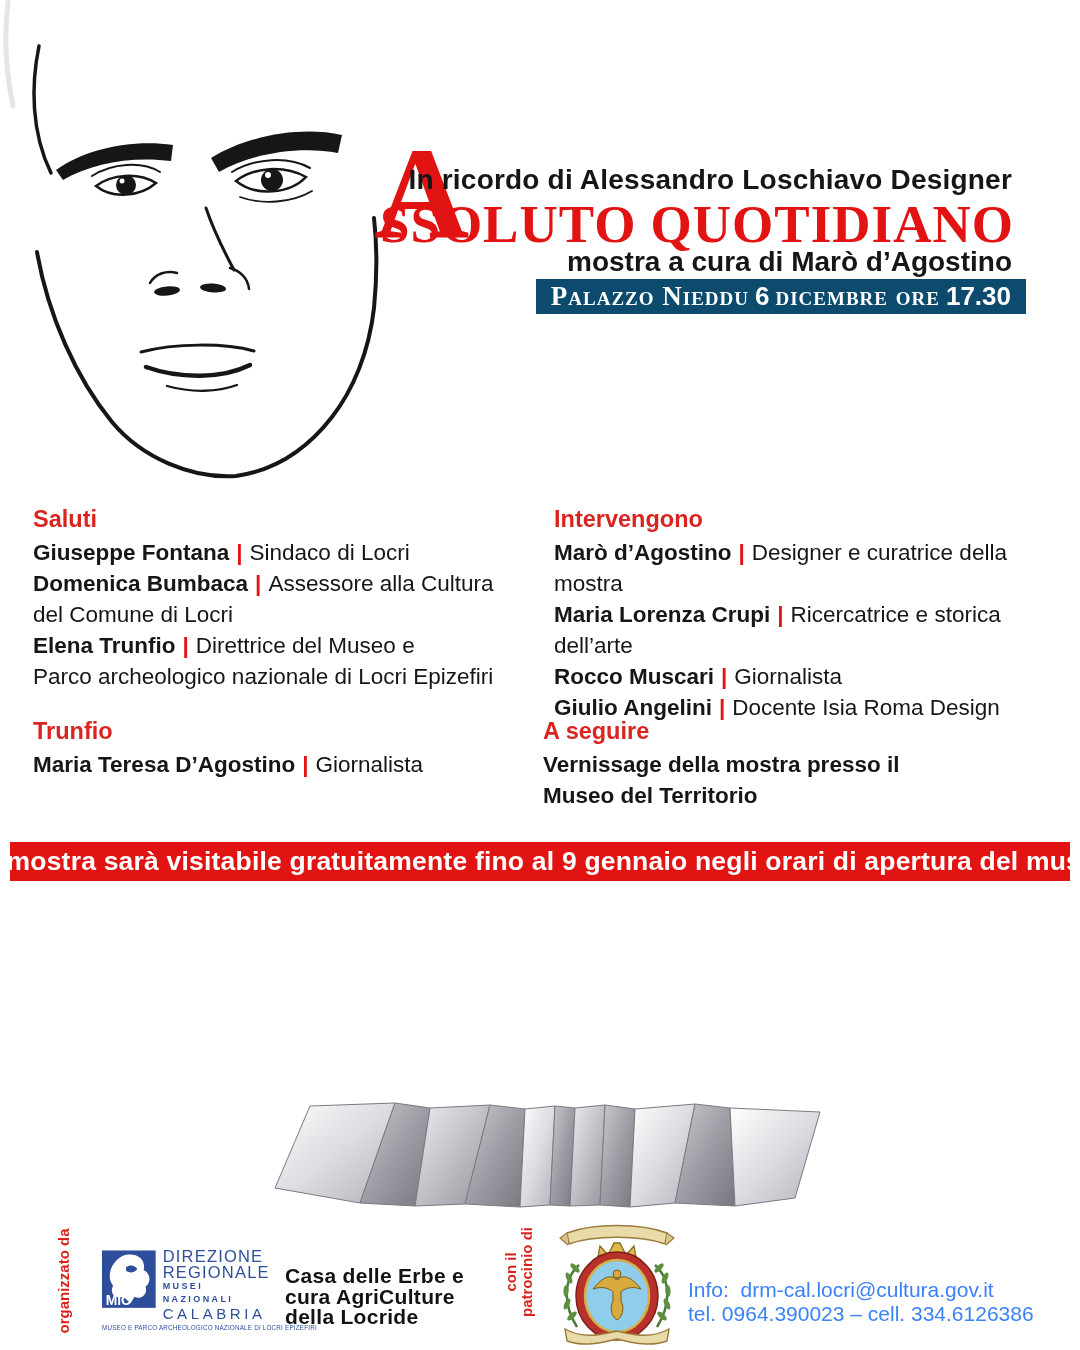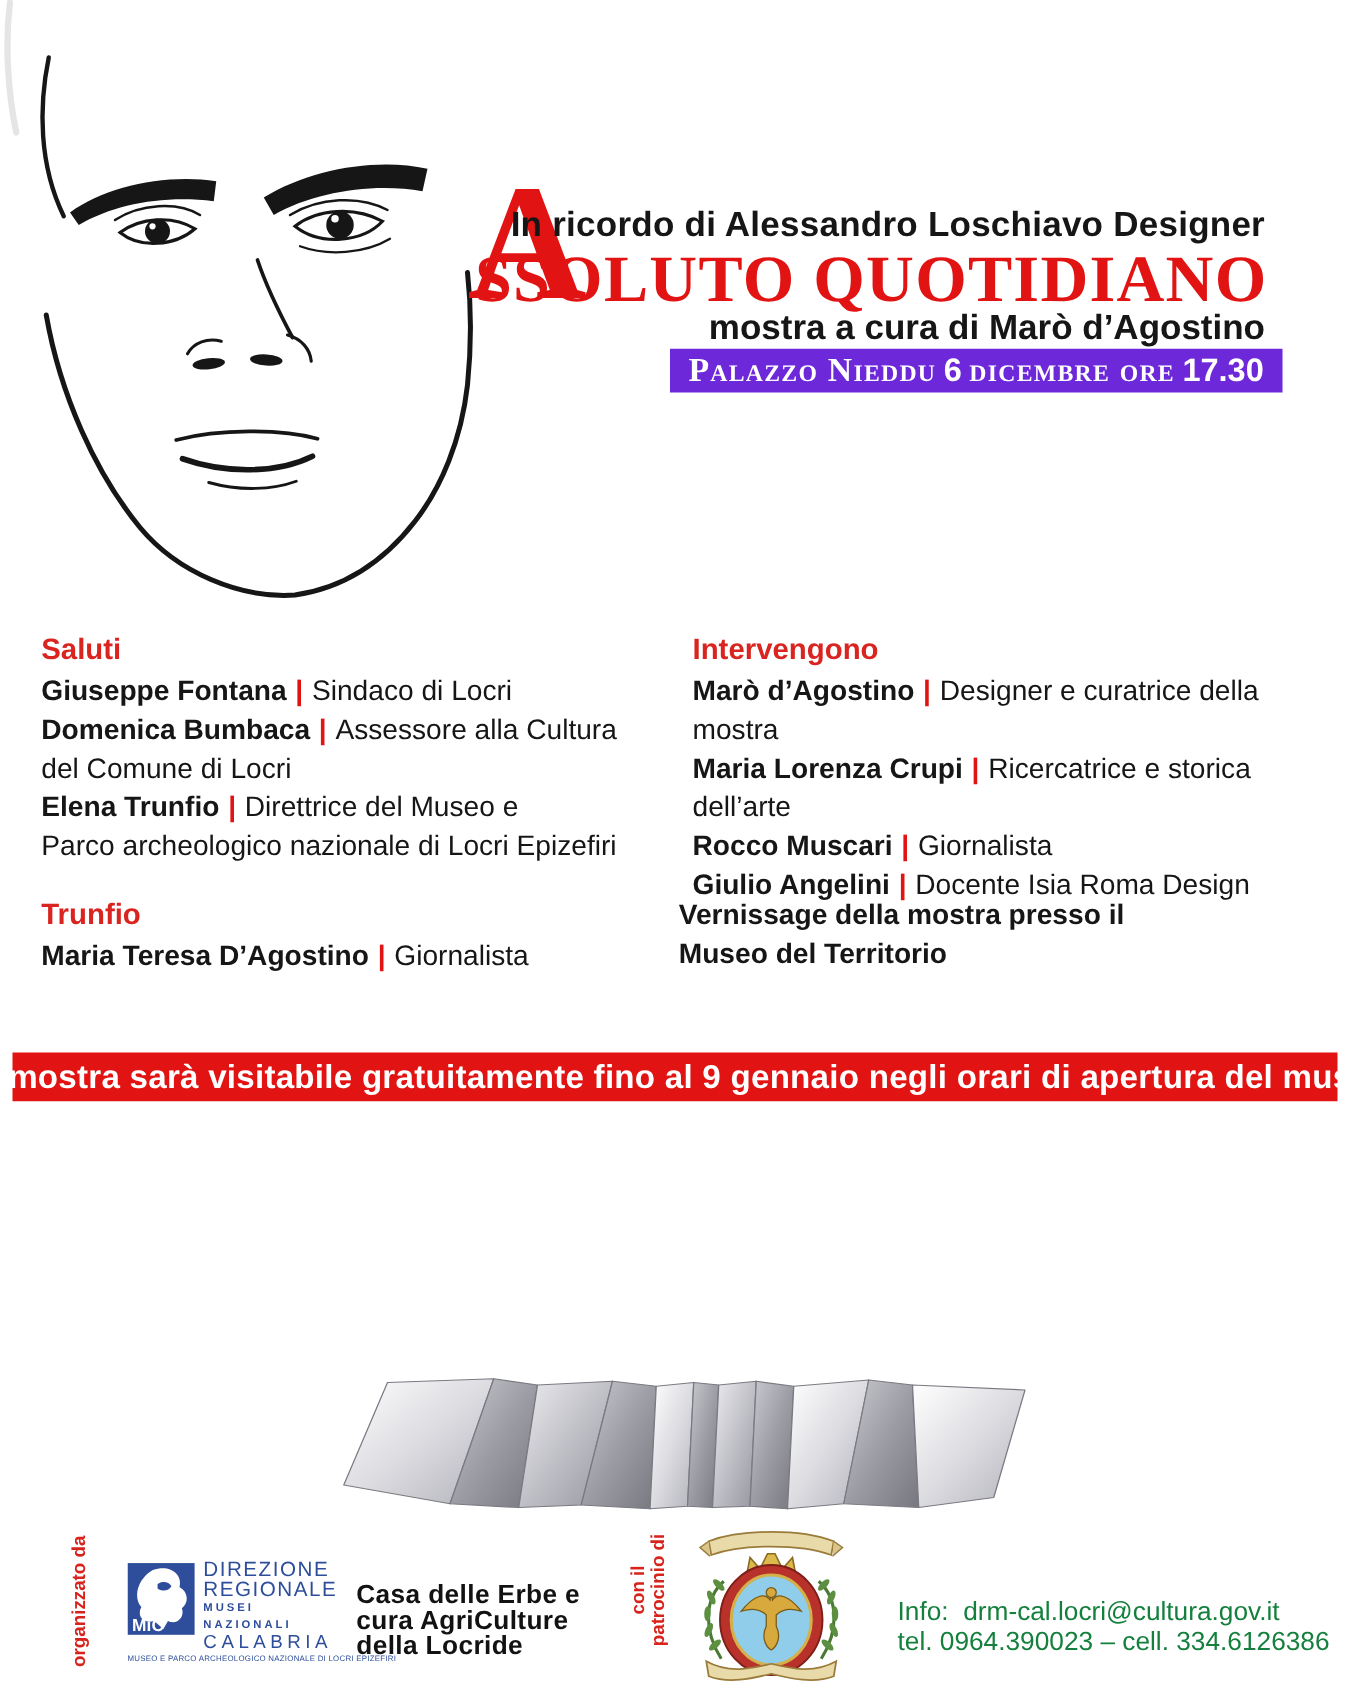--- a/index.html
+++ b/index.html
@@ -7,21 +7,21 @@
           font-family:"Liberation Sans",sans-serif;color:#161616;}
 
   
   .dropcap{position:absolute;left:374px;top:128px;font-family:"Liberation Serif",serif;
            font-weight:700;font-size:132px;line-height:1;color:#e21313;}
   .memorial{position:absolute;right:68px;top:164px;font-size:28px;font-weight:700;
             letter-spacing:.2px;white-space:nowrap;}
   .titlerest{position:absolute;right:66px;top:194px;font-family:"Liberation Serif",serif;
              font-weight:700;font-size:53px;letter-spacing:1px;color:#e21313;white-space:nowrap;}
   .mostra{position:absolute;right:68px;top:246px;font-size:28px;font-weight:700;white-space:nowrap;}
-  .event-banner{position:absolute;right:54px;top:279px;height:35px;background:#6d28d9;color:#fff;
+  .event-banner{position:absolute;right:54px;top:279px;height:35px;background:#0c4a6e;color:#fff;
                 padding:0 15px;display:flex;align-items:center;white-space:nowrap;
                 font-family:"Liberation Serif",serif;}
   .event-banner .sc{font-variant:small-caps;font-weight:700;font-size:27px;letter-spacing:1px;}
   .event-banner .num{font-family:"Liberation Sans",sans-serif;font-weight:700;font-size:26px;
                      margin:0 6px;}
   .event-banner .num:last-child{margin-right:0;}
 
   
   .col{position:absolute;font-size:22.5px;line-height:31px;}
   .col-a{left:33px;top:504px;width:492px;}
@@ -50,22 +50,22 @@
   .mic-row{display:flex;align-items:flex-start;}
   .mic-text{margin-left:7px;color:#2e4e9c;}
   .mic-l1{font-size:16.5px;line-height:16px;font-weight:500;letter-spacing:1.2px;}
   .mic-l3{font-size:9px;line-height:13px;font-weight:700;letter-spacing:2.4px;}
   .mic-l4{font-size:15px;line-height:15px;font-weight:500;letter-spacing:3.6px;}
   .mic-sub{margin-top:3px;color:#2e4e9c;font-size:6.3px;letter-spacing:.2px;white-space:nowrap;}
 
   .casa{position:absolute;left:285px;top:1266px;font-size:21px;line-height:20.5px;
         font-weight:700;color:#121212;letter-spacing:.3px;}
 
-  .info{position:absolute;left:718px;top:1278px;font-size:21px;line-height:24px;
-        font-weight:500;color:#15803d;}
+  .info{position:absolute;left:688px;top:1278px;font-size:21px;line-height:24px;
+        font-weight:500;color:#3b82f6;}
 
   svg{display:block;}
 </style>
 </head>
 <body>
 
 <div id="poster">
 
   <svg style="position:absolute;left:0;top:0;" width="400" height="480" viewBox="0 0 400 480">
     <g fill="none" stroke="#161616" stroke-linecap="round">
@@ -139,20 +139,21 @@
   </div>
 
   <div class="col col-c">
     <div class="sec-h">Trunfio</div>
     <div class="entry">
       <span class="nm">Maria Teresa D’Agostino</span><span class="pipe">|</span><span class="role">Giornalista</span>
     </div>
   </div>
 
   <div class="col col-d">
+    <div class="sec-h">A seguire</div>
     <div class="plain">Vernissage della mostra presso il
 Museo del Territorio</div>
   </div>
 
   <div class="visit-banner">La mostra sarà visitabile gratuitamente fino al 9 gennaio negli orari di apertura del museo</div>
 
   <svg style="position:absolute;left:0;top:890px;" width="1080" height="330" viewBox="0 0 1080 330">
     <defs>
       <linearGradient id="mLight" x1="0" y1="0" x2="1" y2="1">
         <stop offset="0" stop-color="#ffffff"></stop>

